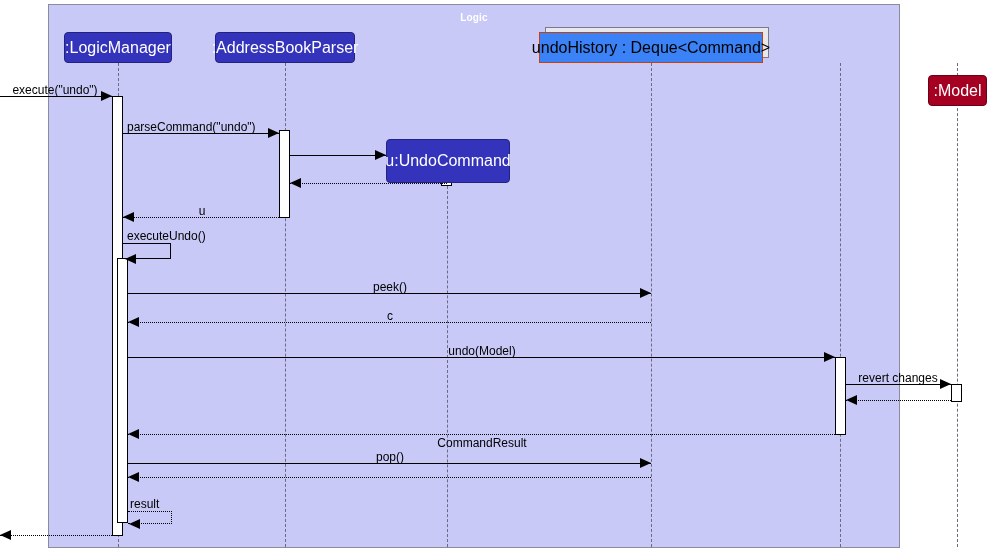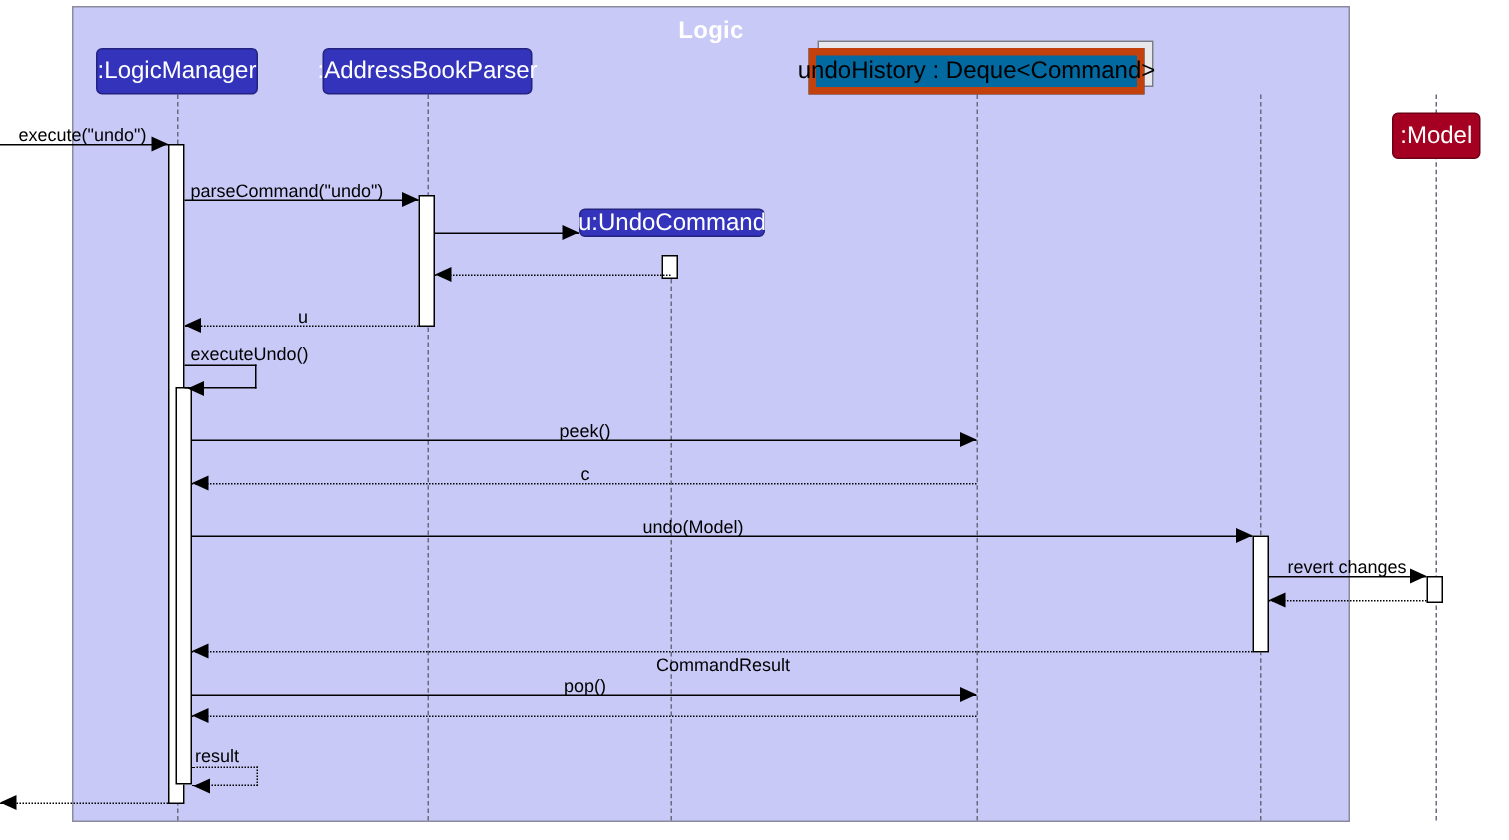--- a/index.html
+++ b/index.html
@@ -3,34 +3,34 @@
 <meta charset="utf-8">
 <style>
   html,body{margin:0;padding:0;background:#ffffff;}
   body{width:1006px;height:560px;position:relative;overflow:hidden;
        font-family:"Liberation Sans","DejaVu Sans",sans-serif;}
   #stage{position:absolute;left:0;top:0;width:1006px;height:560px;}
 
   
   .container{position:absolute;box-sizing:border-box;border:1px solid #8b8ba0;}
   .container .ctitle{position:absolute;left:0;right:0;top:7px;text-align:center;
-       color:#ffffff;font-weight:bold;font-size:16px;letter-spacing:.2px;}
+       color:#ffffff;font-weight:bold;font-size:10px;letter-spacing:.2px;}
   #logic-box{left:48px;top:4px;width:852px;height:544px;background:#c8c9f7;}
   #model-box{left:913px;top:4px;width:89px;height:544px;background:#f97483;}
 
   
   .lifeline{position:absolute;width:0;border-left:1px dashed #6b6b80;}
 
   
   .pbox{position:absolute;box-sizing:border-box;display:flex;align-items:center;
         justify-content:center;border-radius:4px;color:#ffffff;font-size:16px;
         white-space:nowrap;}
   .pbox.blue{background:#3333bb;border:1px solid #23237f;}
   .pbox.red{background:#a50021;border:1px solid #6d0016;margin-top:43px;}
-  .pbox.gray{background:#0369a1;border:5px solid #c2410c;color:#000000;border-radius:0;}
+  .pbox.gray{background:#3b82f6;border:1px solid #c2410c;color:#000000;border-radius:0;}
   .pshadow{position:absolute;box-sizing:border-box;background:#e8e8ec;
         border:1px solid #7a7a8c;}
 
   
   .act{position:absolute;box-sizing:border-box;background:#ffffff;border:1px solid #000000;}
 
   
   .msg{position:absolute;height:0;border-top:1px solid #000000;}
   .msg.ret{border-top:1px dotted #000000;}
   .arrow{position:absolute;width:0;height:0;}
@@ -94,21 +94,21 @@
   <div class="arrow l" style="left:125px;top:254px;"></div>
 
   <div class="mlabel" style="left:390px;top:280px;">peek()</div>
   <div class="msg" style="left:128px;top:293px;width:523px;"></div>
   <div class="arrow r" style="left:640px;top:288px;"></div>
 
   <div class="mlabel" style="left:390px;top:309px;">c</div>
   <div class="msg ret" style="left:128px;top:322px;width:523px;"></div>
   <div class="arrow l" style="left:128px;top:317px;"></div>
 
-  <div class="mlabel" style="left:462px;top:344px;">undo(Model)</div>
+  <div class="mlabel" style="left:482px;top:344px;">undo(Model)</div>
   <div class="msg" style="left:128px;top:357px;width:707px;"></div>
   <div class="arrow r" style="left:824px;top:352px;"></div>
 
   <div class="mlabel" style="left:898px;top:371px;">revert changes</div>
   <div class="msg" style="left:846px;top:384px;width:105px;"></div>
   <div class="arrow r" style="left:940px;top:379px;"></div>
 
   <div class="msg ret" style="left:846px;top:400px;width:105px;"></div>
   <div class="arrow l" style="left:846px;top:395px;"></div>
 
@@ -131,21 +131,21 @@
   <div class="arrow l" style="left:0px;top:530px;"></div>
 
   <div class="pbox blue" style="left:64px;top:32px;width:108px;height:31px;">
     <span>:LogicManager</span>
   </div>
 
   <div class="pbox blue" style="left:215px;top:32px;width:140px;height:31px;">
     <span>:AddressBookParser</span>
   </div>
 
-  <div class="pbox blue" style="left:386px;top:139px;width:124px;height:19px;">
+  <div class="pbox blue" style="left:386px;top:139px;width:124px;height:44px;">
     <span>u:UndoCommand</span>
   </div>
 
   <div class="pshadow" style="left:545px;top:27px;width:224px;height:31px;"></div>
   <div class="pbox gray" style="left:539px;top:32px;width:224px;height:31px;">
     <span>undoHistory : Deque&lt;Command&gt;</span>
   </div>
 
 
   <div class="pbox red" style="left:928px;top:32px;width:59px;height:31px;">

